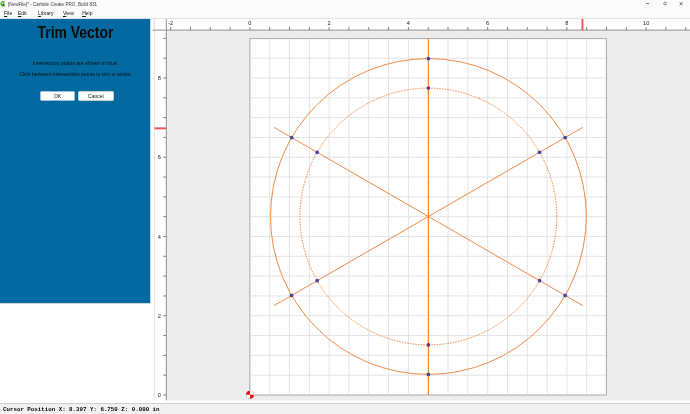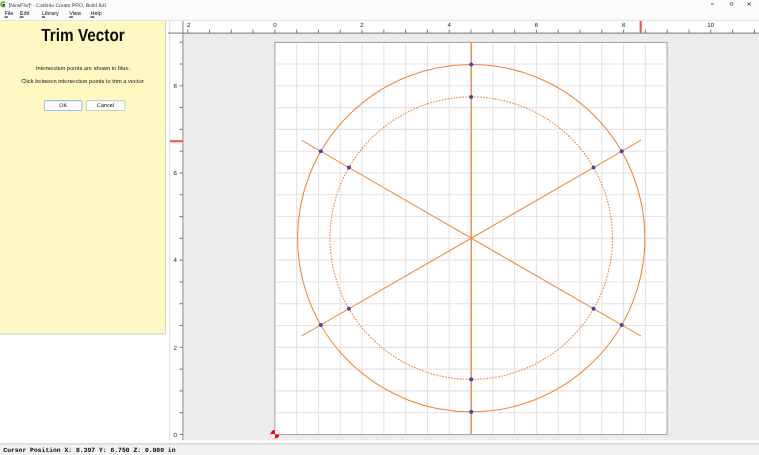--- a/index.html
+++ b/index.html
@@ -4,21 +4,21 @@
 <style>
 html,body{margin:0;padding:0}
 body{width:690px;height:414px;position:relative;overflow:hidden;
      font-family:"Liberation Sans",sans-serif;background:#fff}
 #titlebar{position:absolute;left:0;top:0;width:690px;height:11px;background:#fbfbfb;z-index:3}
 #title{position:absolute;left:8px;top:2px;font-size:4.6px;color:#3c3c3c;letter-spacing:0;white-space:nowrap}
 #menubar{position:absolute;left:0;top:10px;width:690px;height:7.5px;background:#fbfbfb;z-index:3;
          border-bottom:1px solid #e3e3e3}
 .mi{position:absolute;top:0.2px;font-size:5px;color:#111;white-space:nowrap}
 .mi u{text-decoration:underline}
-#panel{position:absolute;left:0;top:17.5px;width:150.6px;height:286px;background:#fef9c3;
+#panel{position:absolute;left:0;top:17.5px;width:150.6px;height:286px;background:#0369a1;
        border-right:1px solid #d2d2d2;border-top:1px solid #dcdcdc;border-bottom:1px solid #d2d2d2;
        box-sizing:border-box;z-index:2}
 #ptitle{position:absolute;left:0;top:5px;width:151px;text-align:center;font-weight:bold;
         font-size:16px;color:#0a0a0a;transform:scaleX(.87);transform-origin:50% 50%;white-space:nowrap}
 .pline{position:absolute;width:151px;text-align:center;font-size:5.2px;color:#101010;white-space:nowrap}
 #pl1{top:41.6px}
 #pl2{top:52.3px}
 .btn{position:absolute;top:72.6px;height:9.7px;width:35.8px;background:#fdfdfd;border-radius:1.5px;
      font-size:5px;color:#111;text-align:center;line-height:9.5px;box-sizing:border-box}
 #okbtn{left:39.6px;border:1px solid #9cc0e0}

